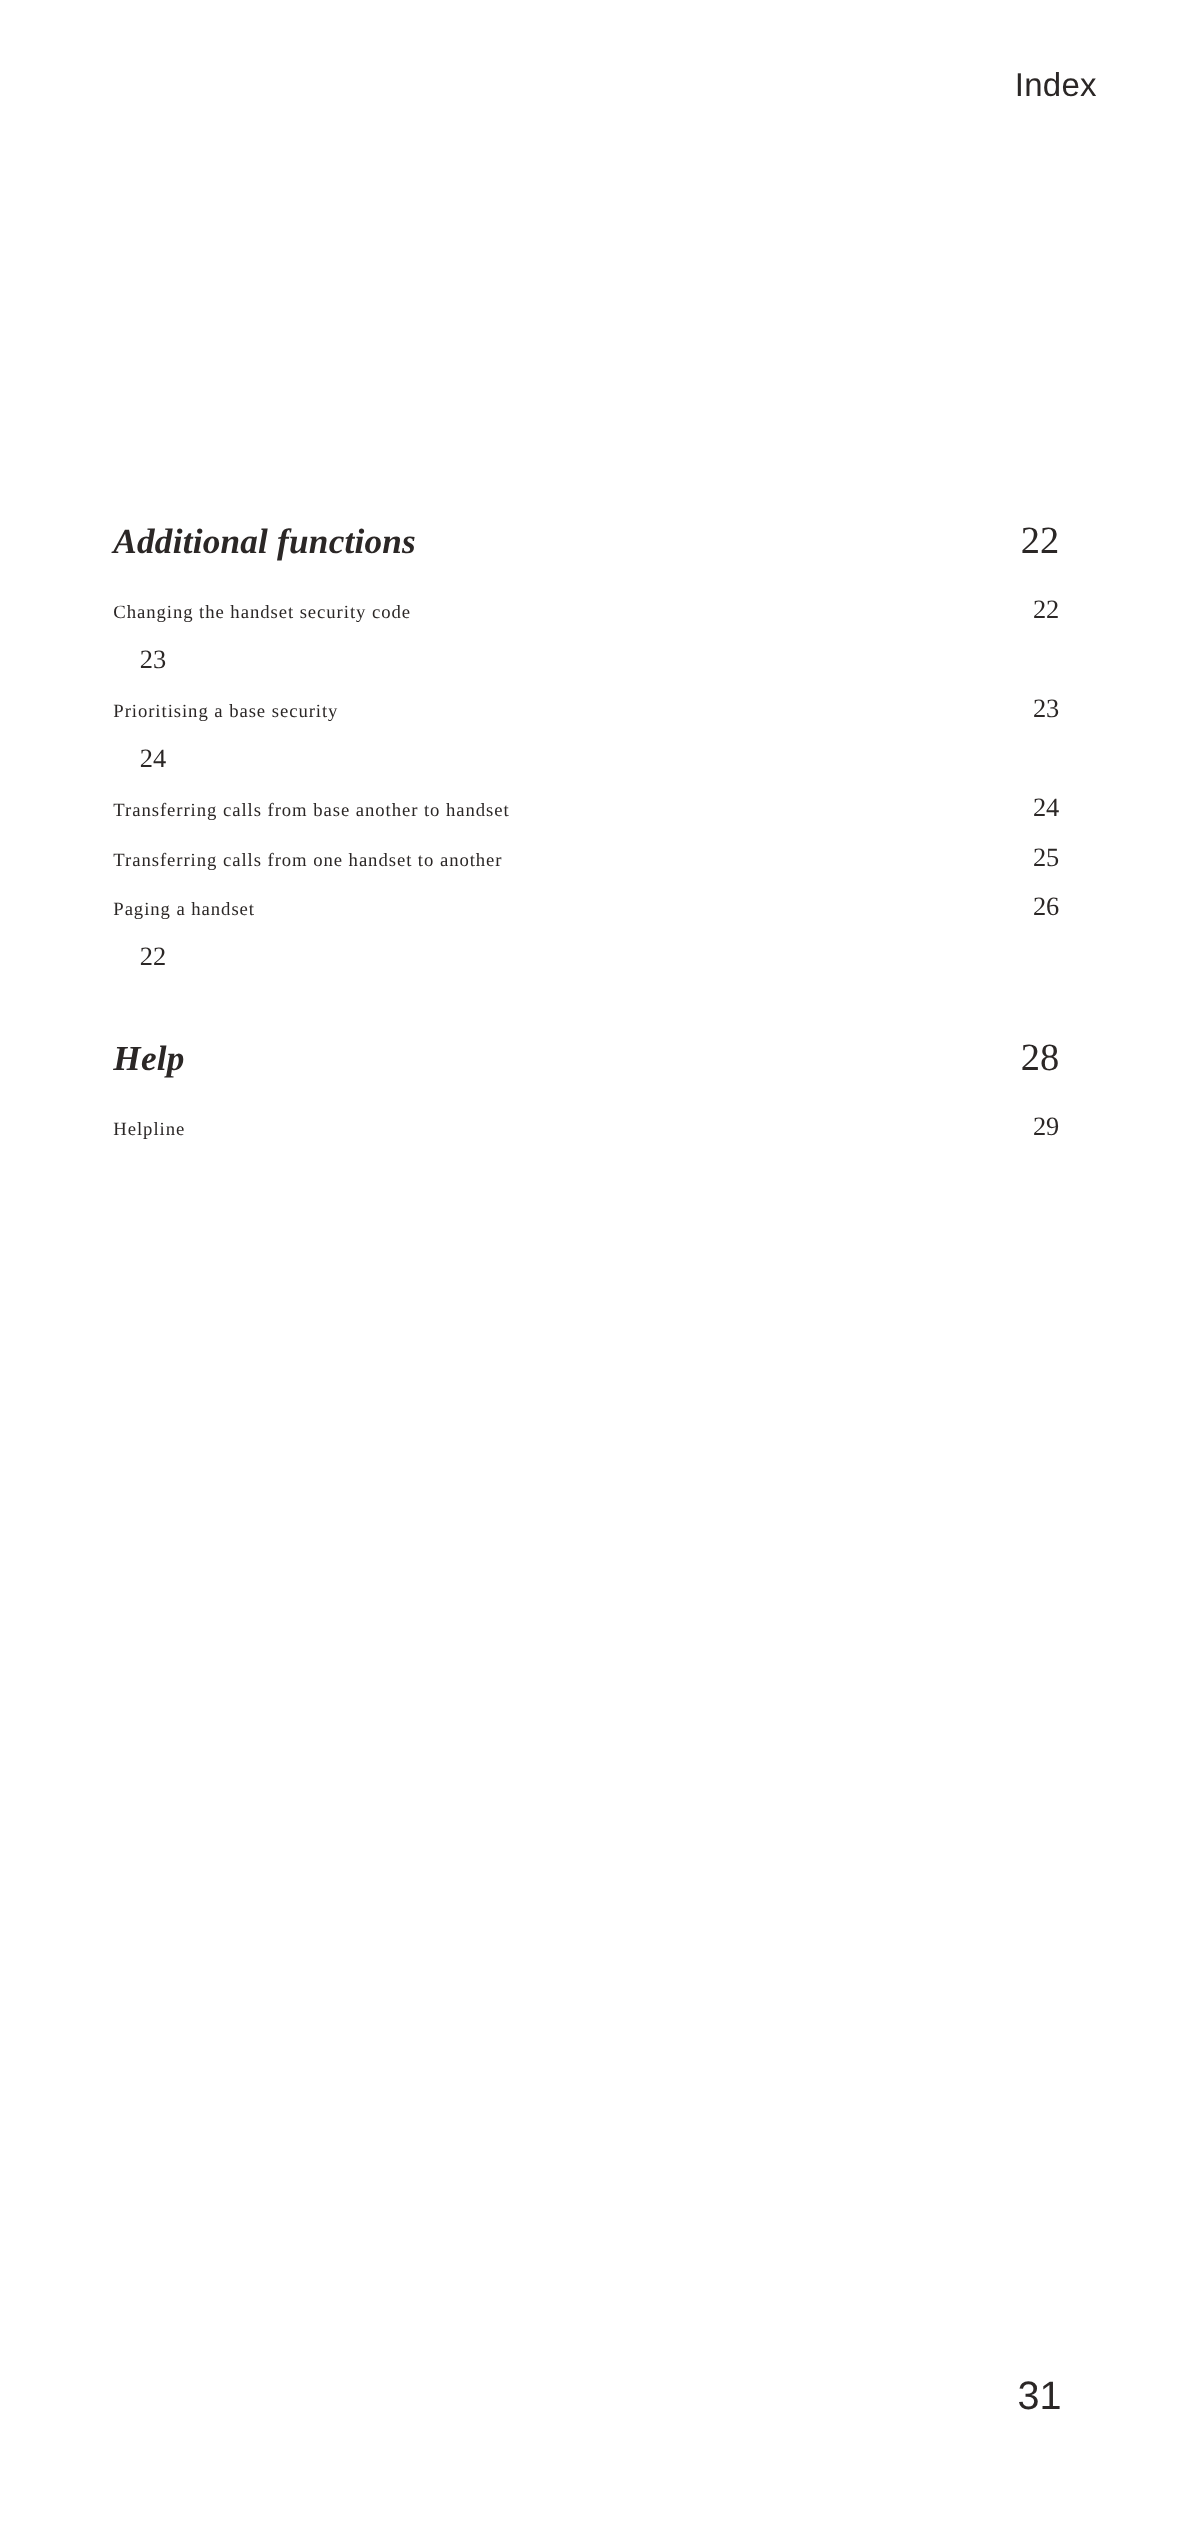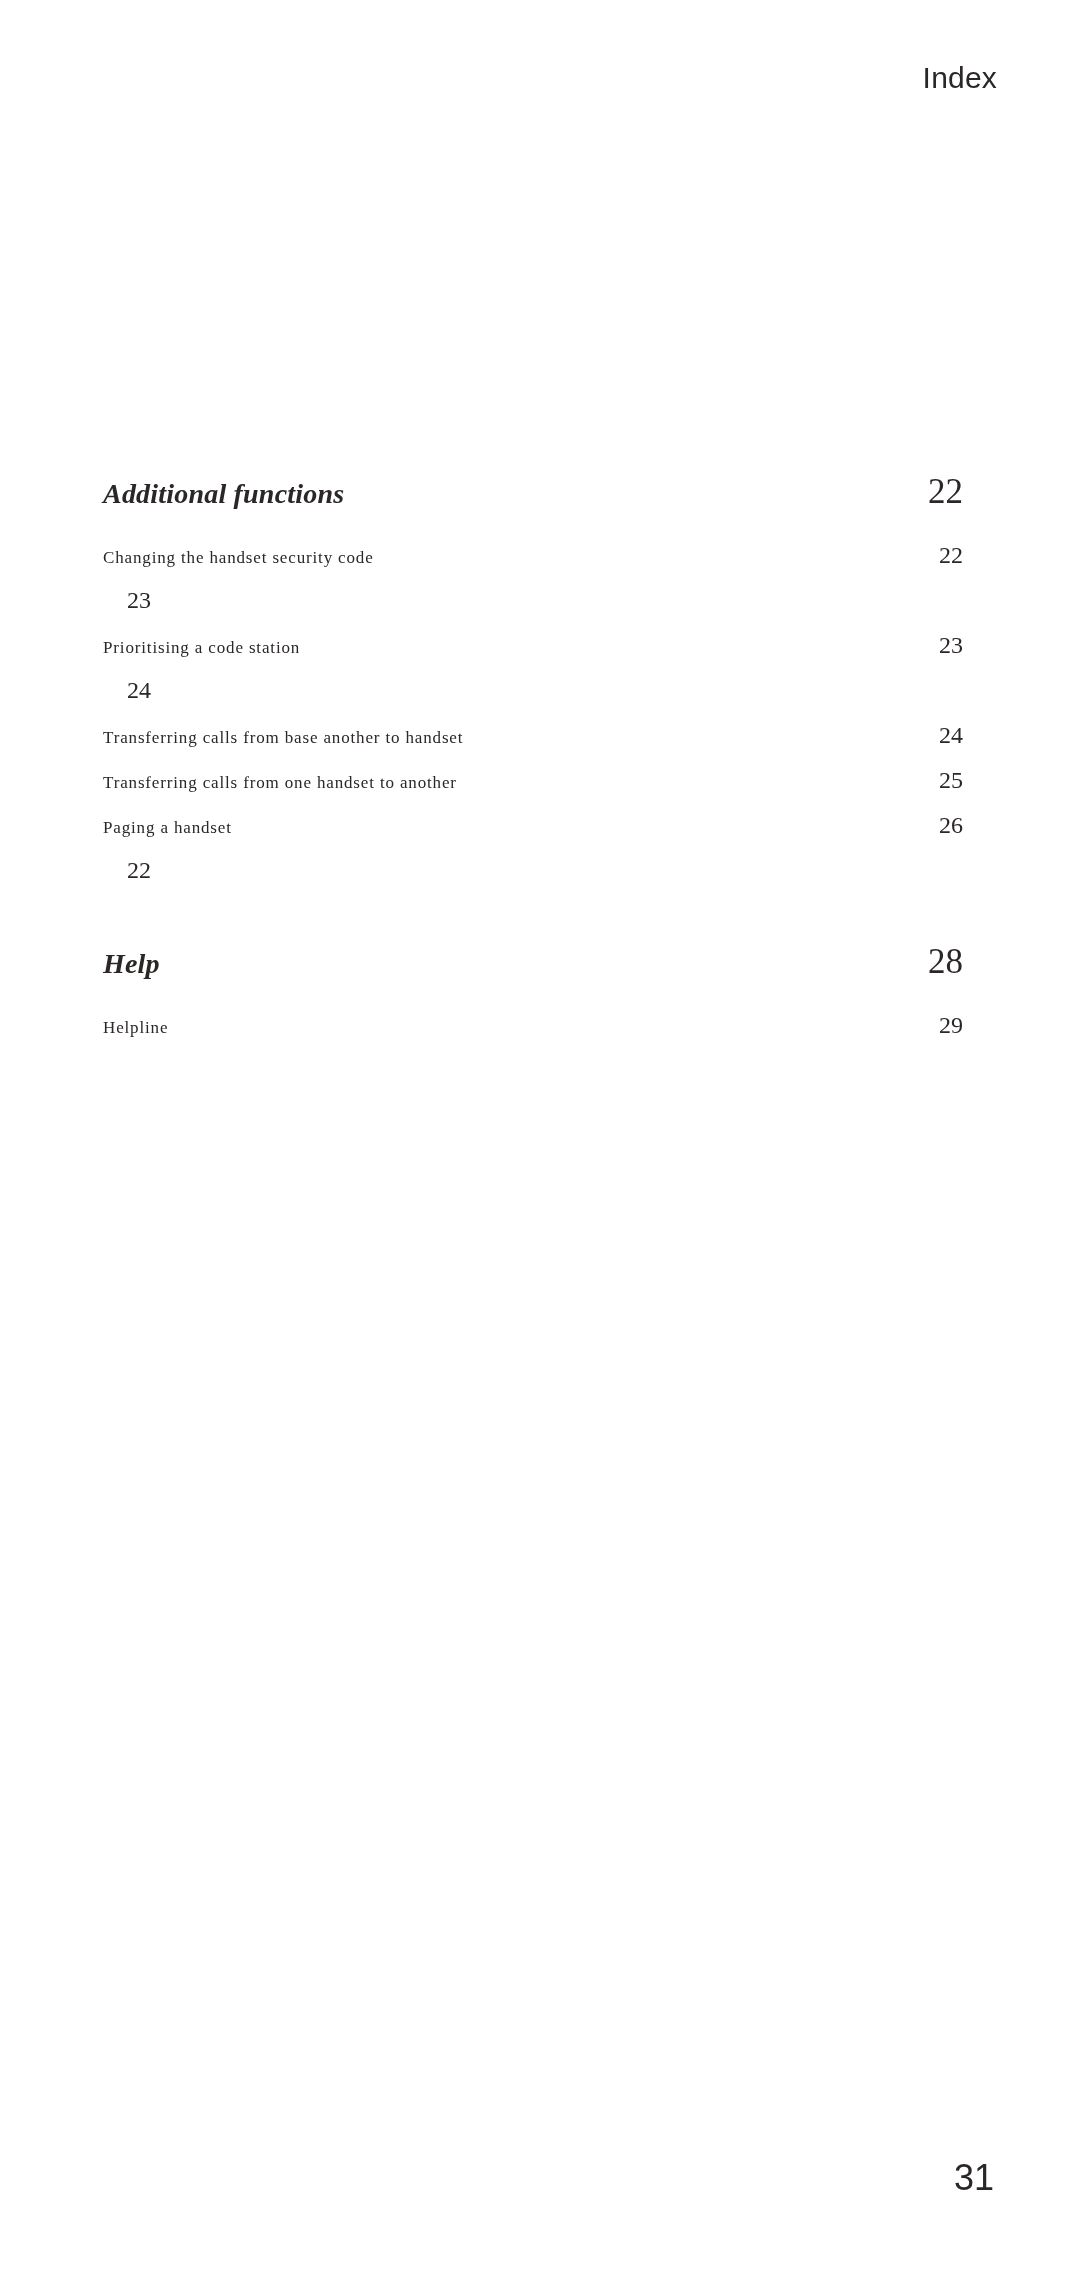--- a/index.html
+++ b/index.html
@@ -48,21 +48,21 @@
   .section-head {
     display: flex;
     align-items: baseline;
     justify-content: space-between;
     margin-bottom: 22px;
   }
   .section-title {
     font-family: "Liberation Serif", "DejaVu Serif", serif;
     font-weight: bold;
     font-style: italic;
-    font-size: 28px;
+    font-size: 32px;
     line-height: 1.12;
     letter-spacing: 0.2px;
     white-space: nowrap;
   }
   .section-page {
     font-family: "Liberation Serif", "DejaVu Serif", serif;
     font-weight: 400;
     font-style: normal;
     font-size: 35px;
     line-height: 1.12;
@@ -97,21 +97,20 @@
     position: absolute;
     top: 2160px;
     left: 0;
     width: 965px;
     text-align: right;
     font-family: "Liberation Sans", "DejaVu Sans", sans-serif;
     font-size: 36px;
     font-weight: 400;
     color: #2b2726;
     line-height: 1;
-    padding-left: 29px;
   }
 </style>
 </head>
 <body>
 
 <div class="page">
 
   <div class="running-header">Index</div>
 
   <div class="toc">
@@ -123,21 +122,21 @@
       </div>
       <div class="entries">
         <div class="entry">
           <span class="entry-title">Changing the handset security code</span>
           <span class="entry-page">22</span>
         </div>
         <div class="entry">
           <span class="entry-page">23</span>
         </div>
         <div class="entry">
-          <span class="entry-title">Prioritising a code station</span>
+          <span class="entry-title">Prioritising a base security</span>
           <span class="entry-page">23</span>
         </div>
         <div class="entry">
           <span class="entry-page">24</span>
         </div>
         <div class="entry">
           <span class="entry-title">Transferring calls from base another to handset</span>
           <span class="entry-page">24</span>
         </div>
         <div class="entry">

